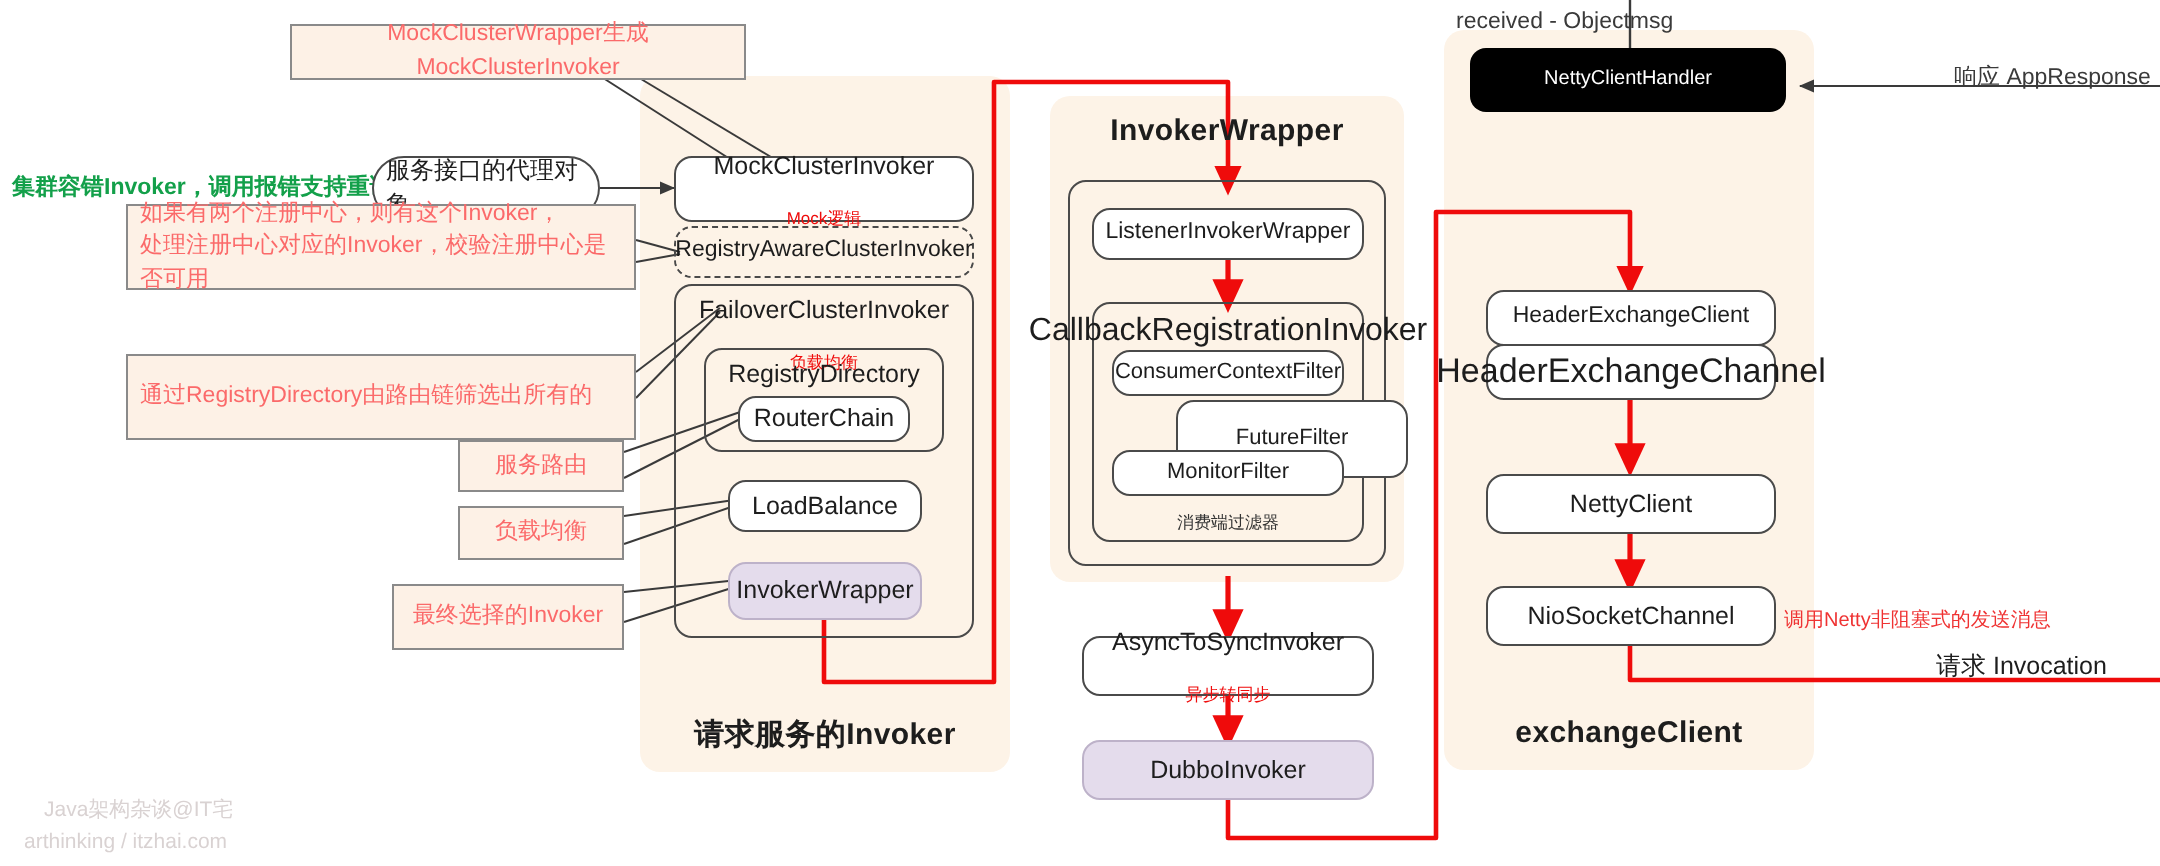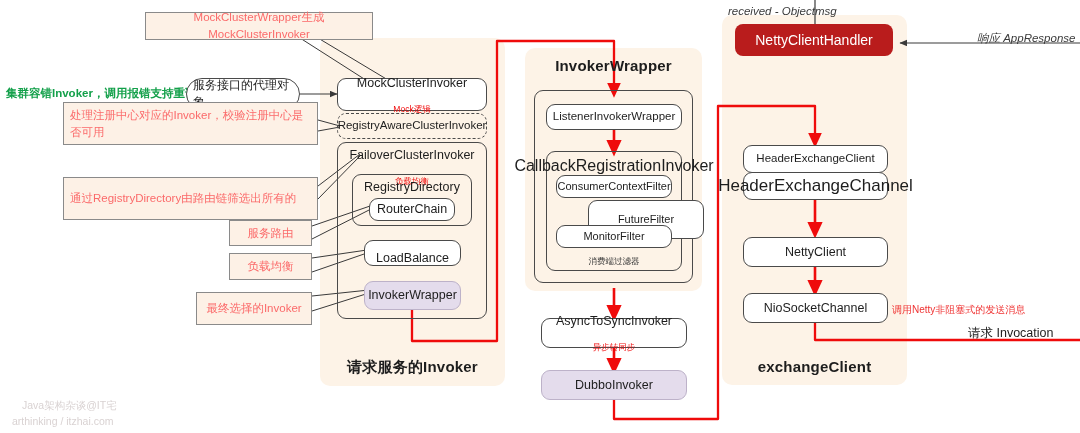--- a/index.html
+++ b/index.html
@@ -22,21 +22,21 @@
   
   .node{
     position:absolute;box-sizing:border-box;
     background:#ffffff;border:1.4px solid #4a4a4a;border-radius:9px;
     display:flex;flex-direction:column;align-items:center;justify-content:center;
     font-size:12.5px;color:#1d1d1d;text-align:center;line-height:1.15;
   }
   .node.dashed{border-style:dashed;border-width:1.4px;}
   .node.plainbg{background:transparent;}
   .node.purple{background:#e4dcec;border:1.2px solid #bdb2c9;}
-  .node.red{background:#b91c1c;border:none;color:#ffffff;border-radius:8px;font-size:14px;}
+  .node.red{background:#000000;border:none;color:#ffffff;border-radius:8px;font-size:10px;}
   .node .sub{
     font-size:8.5px;color:#ef0b0b;margin-top:15px;line-height:1;
   }
   .node.container{justify-content:flex-start;padding-top:5px;background:transparent;}
   .node.container > .ctitle{font-size:12.5px;}
   .node .footlabel{font-size:8.5px;color:#333;position:absolute;bottom:3px;left:0;right:0;text-align:center;}
 
   
   .callout{
     position:absolute;box-sizing:border-box;
@@ -45,21 +45,21 @@
     font-size:11.5px;color:#fb6a6a;line-height:1.45;
     padding:3px 6px;
   }
   .callout.center{justify-content:center;text-align:center;}
   .callout.dark{color:#1d1d1d;font-size:12px;}
   .callout.rounded{border-radius:14px;background:#ffffff;border:1.3px solid #4a4a4a;justify-content:center;}
 
   
   .freetext{position:absolute;font-size:11.5px;white-space:nowrap;}
   .green{color:#13a04a;font-weight:600;}
-  .darktxt{color:#3a3a3a;font-style:italic;}
+  .darktxt{color:#3a3a3a;}
   .redtxt{color:#ef3333;}
   .watermark{position:absolute;color:#d9d2d2;font-size:10.5px;line-height:1.5;}
   svg.overlay{position:absolute;left:0;top:0;width:1080px;height:433px;pointer-events:none;}
 </style>
 </head>
 <body>
 
 <div class="panel" style="left:320px;top:38px;width:185px;height:348px;"></div>
 
 <div class="panel" style="left:525px;top:48px;width:177px;height:243px;"></div>
@@ -132,21 +132,21 @@
 </div>
 
 <div class="node container" style="left:352px;top:174px;width:120px;height:52px;">
   <span class="ctitle">RegistryDirectory</span>
 </div>
 
 <div class="node" style="left:369px;top:198px;width:86px;height:23px;">
   <span>RouterChain</span>
 </div>
 
-<div class="node" style="left:364px;top:240px;width:97px;height:26px;justify-content:flex-end;">
+<div class="node" style="left:364px;top:240px;width:97px;height:26px;">
   <span>LoadBalance</span>
 </div>
 
 <div class="node purple" style="left:364px;top:281px;width:97px;height:29px;">
   <span>InvokerWrapper</span>
 </div>
 
 <div class="panel-title" style="left:320px;top:358px;width:185px;">请求服务的Invoker</div>
 
 <div class="panel-title" style="left:525px;top:57px;width:177px;">InvokerWrapper</div>
@@ -209,20 +209,21 @@
   <span style="color:#fb6a6a;font-size:11.5px;">MockClusterWrapper生成MockClusterInvoker</span>
 </div>
 
 <div class="freetext green" style="left:6px;top:86px;">集群容错Invoker，调用报错支持重试</div>
 
 <div class="callout rounded" style="left:186px;top:78px;width:114px;height:32px;border-radius:16px;">
   <span style="color:#1d1d1d;font-size:12px;">服务接口的代理对象</span>
 </div>
 
 <div class="callout" style="left:63px;top:102px;width:255px;height:43px;flex-direction:column;align-items:flex-start;justify-content:center;">
+  <span>如果有两个注册中心，则有这个Invoker，</span>
   <span>处理注册中心对应的Invoker，校验注册中心是否可用</span>
 </div>
 
 <div class="callout" style="left:63px;top:177px;width:255px;height:43px;flex-direction:column;align-items:flex-start;justify-content:center;">
   <span>通过RegistryDirectory由路由链筛选出所有的</span>
 </div>
 
 <div class="callout center" style="left:229px;top:220px;width:83px;height:26px;">
   <span>服务路由</span>
 </div>

